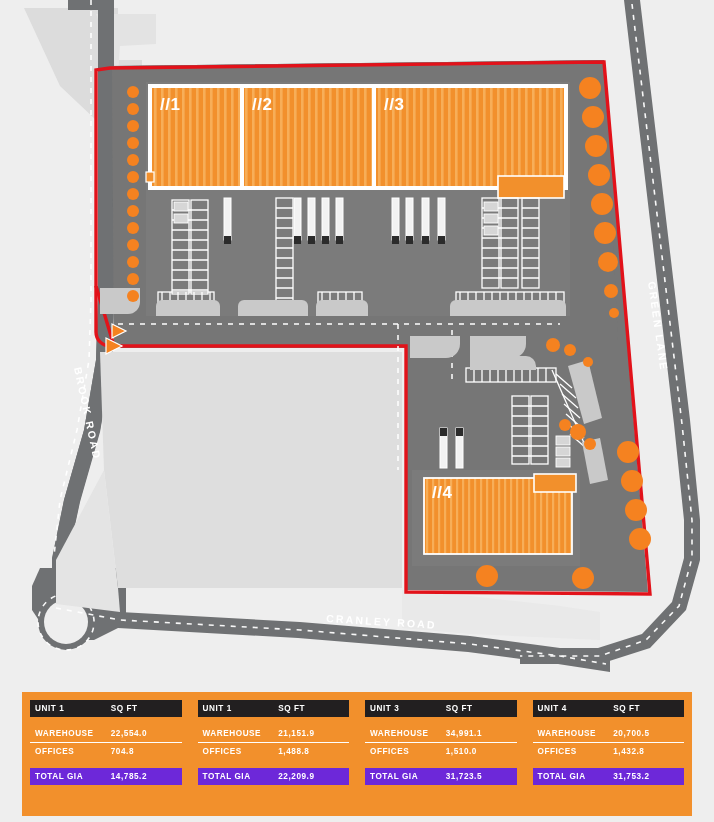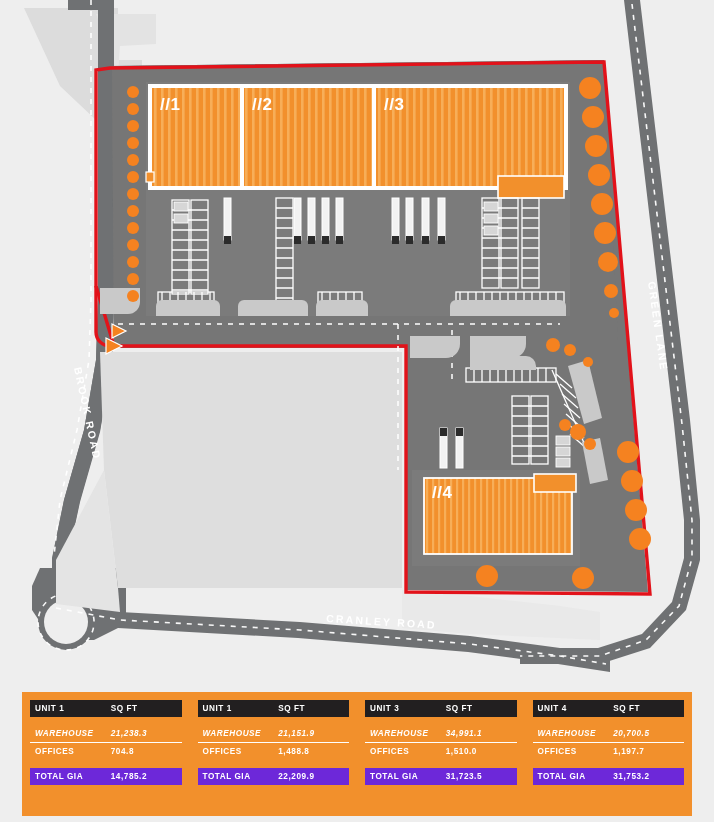--- a/index.html
+++ b/index.html
@@ -28,21 +28,21 @@
   .card table{width:100%;border-collapse:collapse;table-layout:fixed;}
   .card td{
     font-family:"Liberation Sans",sans-serif;
     font-weight:bold;font-size:8.2px;letter-spacing:0.55px;
     padding:4px 5px;white-space:nowrap;
   }
   .card td.lbl{text-align:left;}
   .card td.val{text-align:left;}
   tr.head td{background:#221F20;color:#ffffff;}
   tr.mid  td{background:transparent;color:#ffffff;}
-  tr.mid.sep td{border-bottom:1.5px solid #ffffff;font-style:italic;}
+  tr.mid.sep td{border-bottom:1.5px solid #ffffff;}
   tr.total td{background:#6d28d9;color:#ffffff;}
   .spacer{height:2px;}
 </style>
 </head>
 <body>
 
 <div id="root">
 
   <div id="plan">
   <svg width="714" height="686" viewBox="0 0 714 686" xmlns="http://www.w3.org/2000/svg">
@@ -324,21 +324,21 @@
         <tbody>
             <tr class="head">
           <td class="lbl">UNIT 1</td>
           <td class="val">SQ FT</td>
         </tr>
         <tr class="spacer">
               <td colspan="2"></td>
             </tr>
         <tr class="mid sep">
           <td class="lbl">WAREHOUSE</td>
-          <td class="val">21,238.3</td>
+          <td class="val">22,554.0</td>
         </tr>
         <tr class="mid">
           <td class="lbl">OFFICES</td>
           <td class="val">704.8</td>
         </tr>
         <tr class="spacer">
               <td colspan="2"></td>
             </tr>
         <tr class="total">
           <td class="lbl">TOTAL GIA</td>
@@ -415,21 +415,21 @@
         </tr>
         <tr class="spacer">
               <td colspan="2"></td>
             </tr>
         <tr class="mid sep">
           <td class="lbl">WAREHOUSE</td>
           <td class="val">20,700.5</td>
         </tr>
         <tr class="mid">
           <td class="lbl">OFFICES</td>
-          <td class="val">1,197.7</td>
+          <td class="val">1,432.8</td>
         </tr>
         <tr class="spacer">
               <td colspan="2"></td>
             </tr>
         <tr class="total">
           <td class="lbl">TOTAL GIA</td>
           <td class="val">31,753.2</td>
         </tr>
       </tbody>
         </table>

